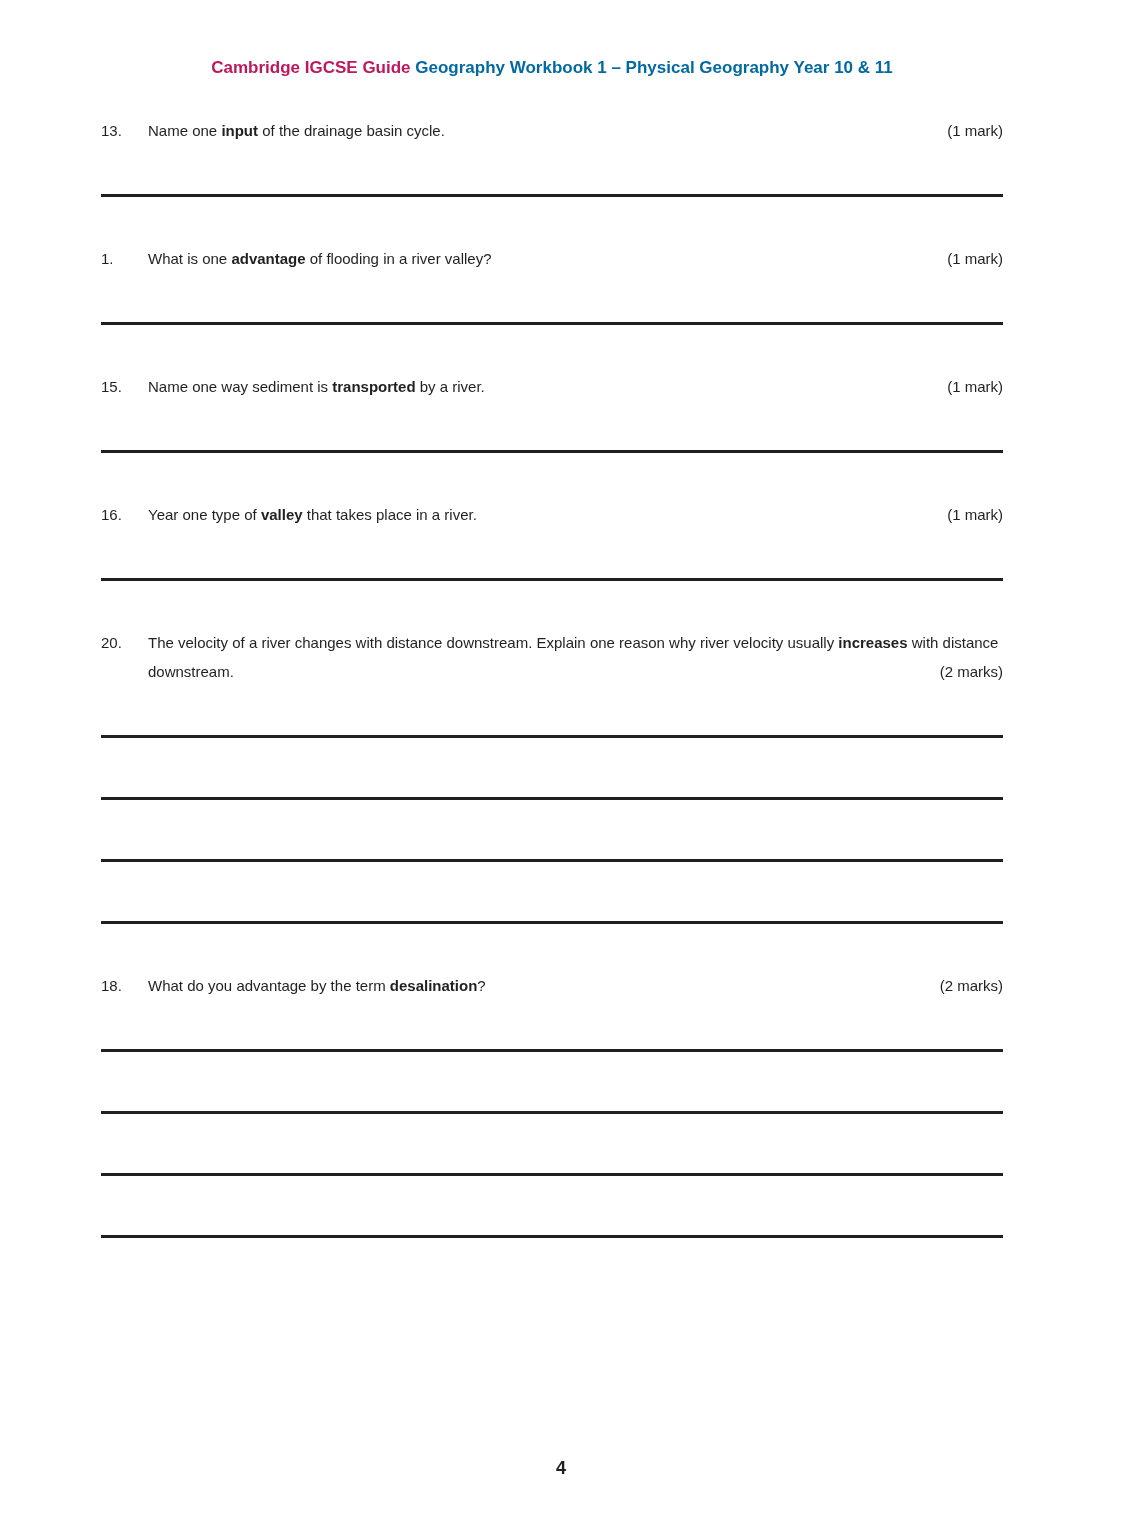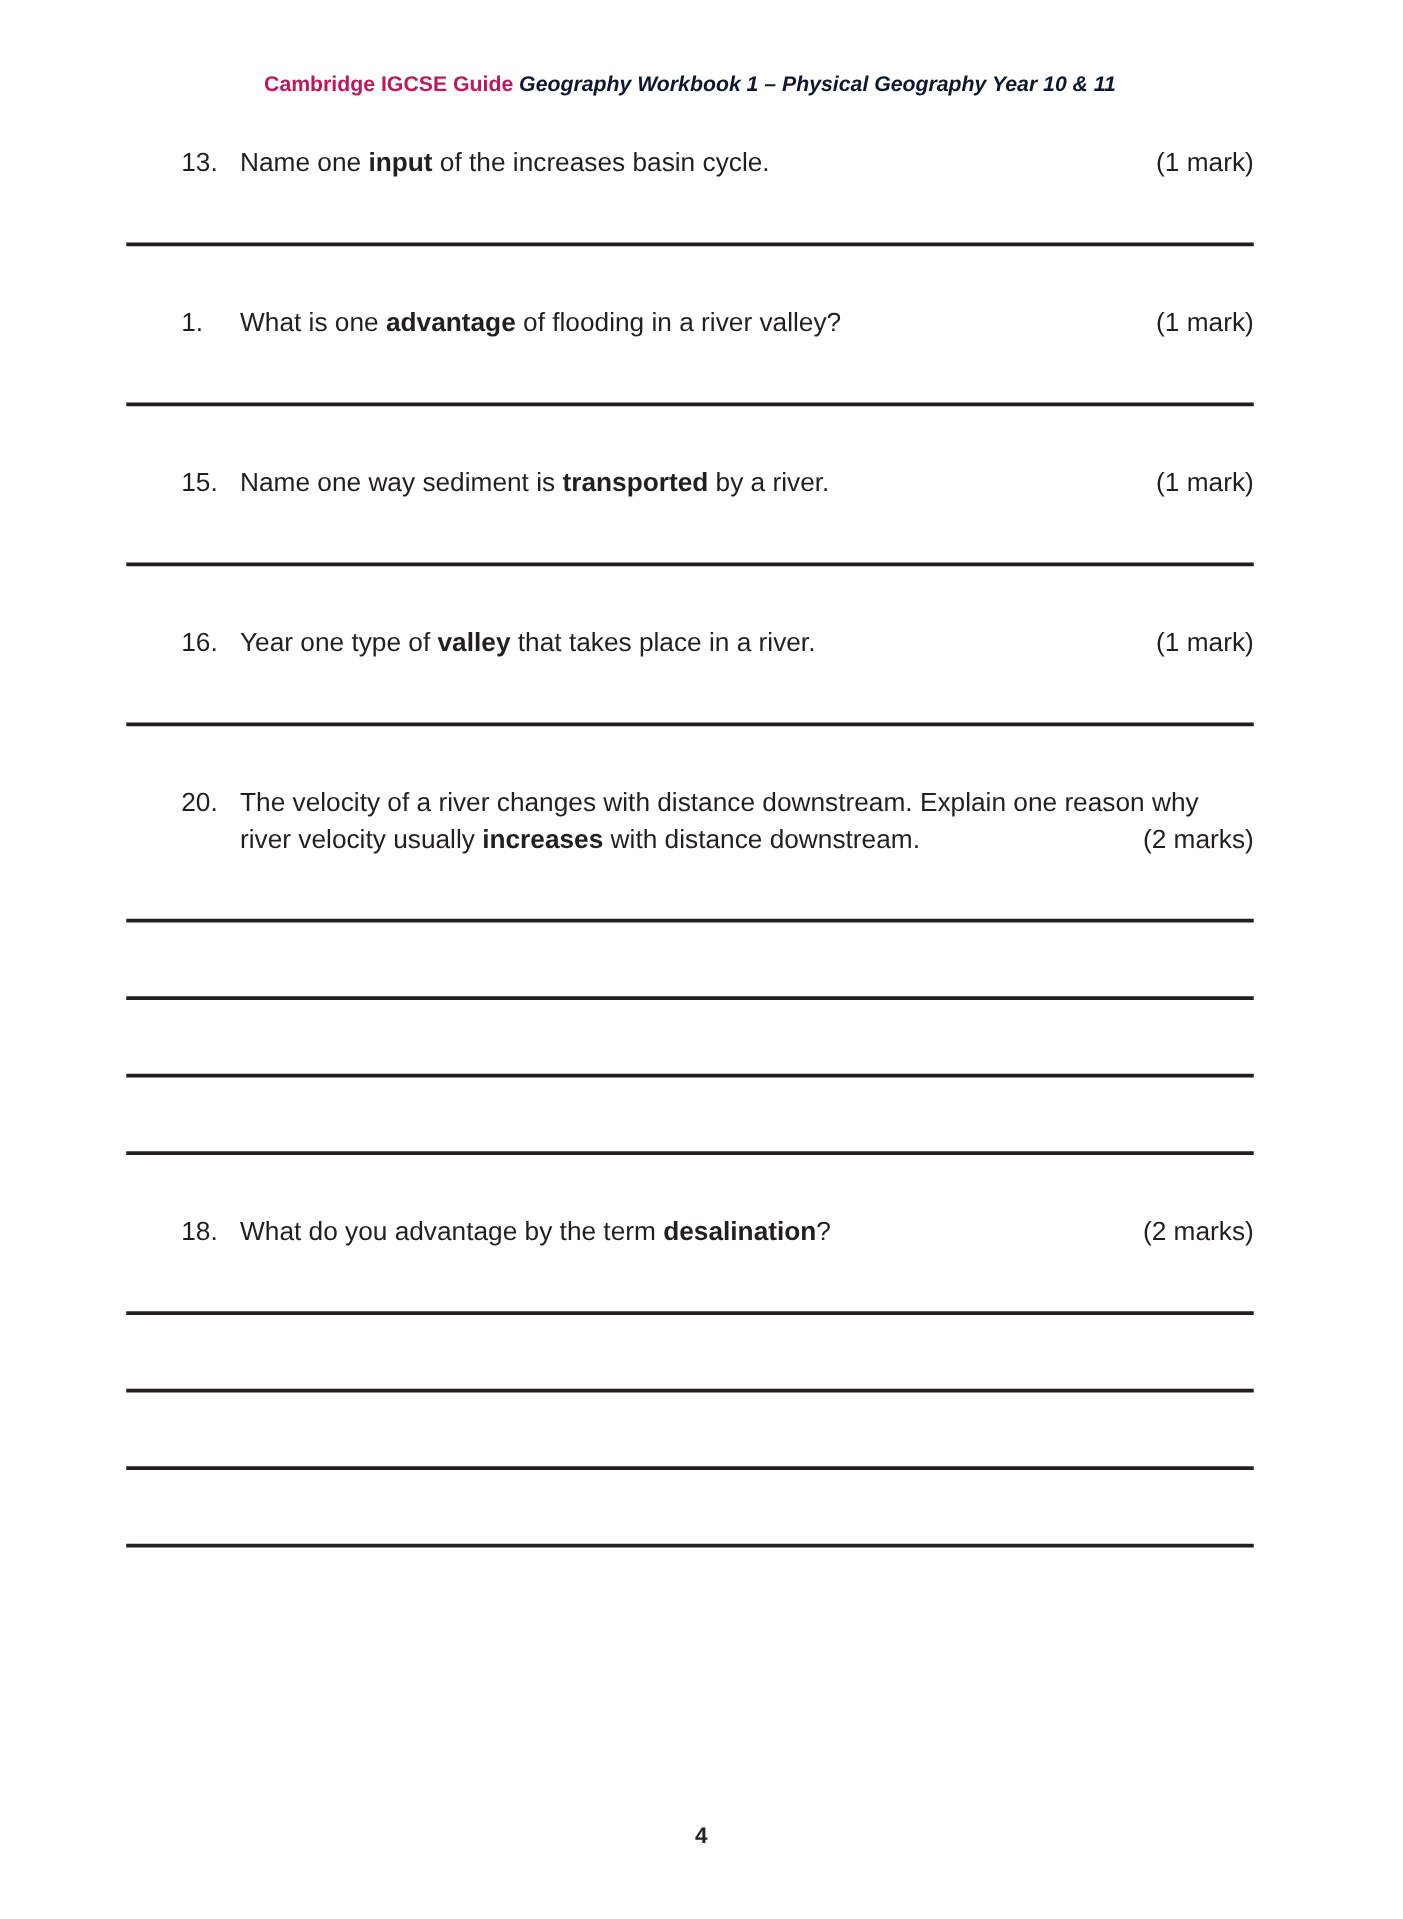--- a/index.html
+++ b/index.html
@@ -15,28 +15,27 @@
     overflow: hidden;
   }
   .header {
     text-align: center;
     font-size: 17px;
     font-weight: 700;
     line-height: 24px;
     white-space: nowrap;
   }
   .header .guide { color: #be185d; }
-  .header .title { color: #0f172a; font-style: italic; }
+  .header .title { color: #0369a1; }
   .questions { margin-top: 36px; }
   .question-block { margin-bottom: 47px; }
   .q-row {
     display: flex;
-    font-size: 21px;
+    font-size: 15px;
     line-height: 29px;
-    margin-left: 44px;
   }
   .q-num { width: 47px; flex: none; }
   .q-body { flex: 1; min-width: 0; }
   .q-body .bold { font-weight: 700; text-align: center; }
   .marks { float: right; }
   .answer-line {
     height: 59px;
     border-bottom: 3px solid #231f20;
   }
   .answer-line.first { height: 49px; }
@@ -58,21 +57,21 @@
 
   <div class="header">
     <span class="guide">Cambridge IGCSE Guide</span>
     <span class="title">Geography Workbook 1 – Physical Geography Year 10 &amp; 11</span>
   </div>
 
   <div class="questions">
       <div class="question-block">
         <div class="q-row">
           <span class="q-num">13.</span>
-          <div class="q-body"><span>Name one </span><span class="bold">input</span><span> of the increases basin cycle.</span><span class="marks">(1 mark)</span></div>
+          <div class="q-body"><span>Name one </span><span class="bold">input</span><span> of the drainage basin cycle.</span><span class="marks">(1 mark)</span></div>
         </div>
         <div class="answer-line first"></div>
       </div>
       <div class="question-block">
         <div class="q-row">
           <span class="q-num">1.</span>
           <div class="q-body"><span>What is one </span><span class="bold">advantage</span><span> of flooding in a river valley?</span><span class="marks">(1 mark)</span></div>
         </div>
         <div class="answer-line first"></div>
       </div>

